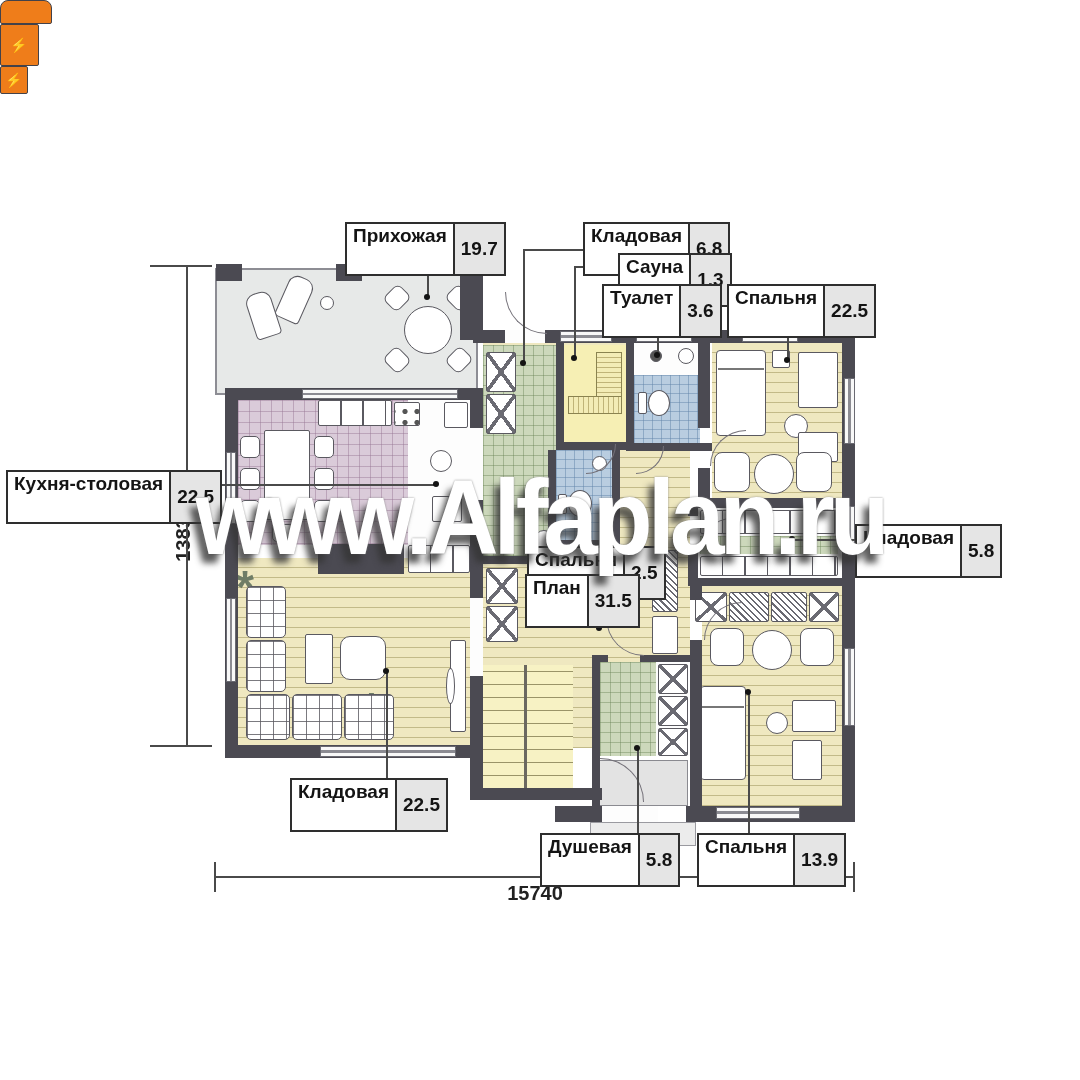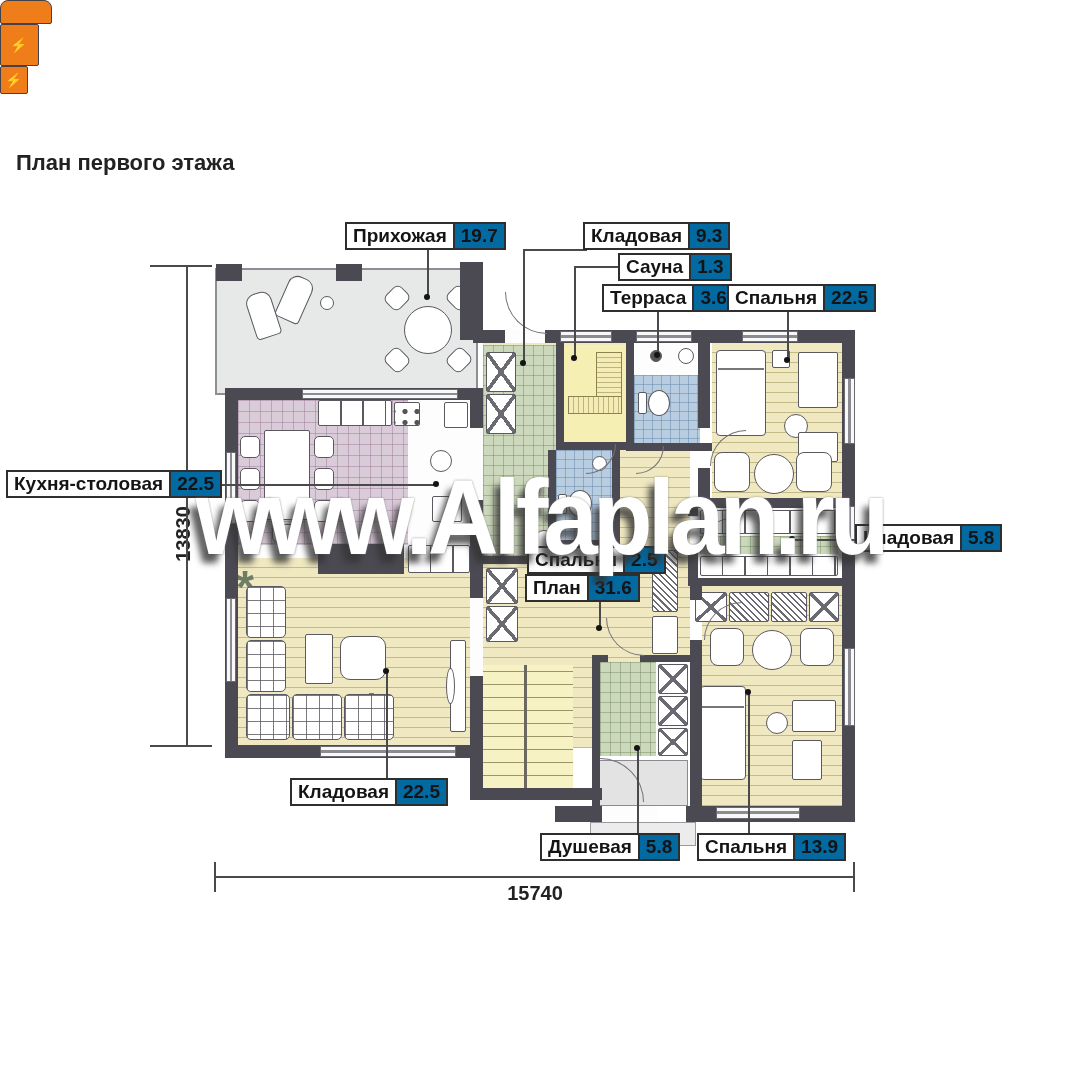--- a/index.html
+++ b/index.html
@@ -38,34 +38,33 @@
   .d-br{border-left:none;border-top:none;border-radius:0 0 100% 0;}
   .win-h{background:linear-gradient(180deg,#f8f8f8 0 34%,#8b8b92 34% 62%,#f8f8f8 62%);border:1px solid #6a6a72;}
   .win-v{background:linear-gradient(90deg,#f8f8f8 0 34%,#8b8b92 34% 62%,#f8f8f8 62%);border:1px solid #6a6a72;}
   .gap{position:absolute;background:#fdfdfd;}
   
   .lead{background:#4a4a4a;z-index:30;}
   .dot{width:6px;height:6px;border-radius:50%;background:#141414;z-index:30;}
   
   .lbl{display:flex;z-index:40;font-weight:bold;font-size:19px;color:#141414;white-space:nowrap;line-height:1.15;}
   .lbl .nm{background:#fff;border:2px solid #2e2e2e;padding:1px 6px;}
-  .lbl .ar{background:#0369a1;border:2px solid #2e2e2e;border-left:none;padding:1px 6px;}
+  .lbl .ar{background:#e5e5e5;border:2px solid #2e2e2e;border-left:none;padding:14px 6px;}
   .txt{color:#222;font-weight:bold;}
   .plant{position:absolute;color:#6f7d66;font-weight:bold;z-index:6;}
   .wm{position:absolute;left:-25px;top:462px;width:1130px;text-align:center;z-index:60;
       font-size:98px;font-weight:bold;color:#ffffff;letter-spacing:-5px;transform:scaleY(1.07);
       text-shadow:-6px 8px 6px rgba(52,52,52,.8),0 0 2px rgba(130,130,130,.95);}
   .z5{z-index:5;} .z6{z-index:6;} .z8{z-index:8;} .z10{z-index:10;} .z12{z-index:12;}
 </style>
 </head>
 <body>
 
 <div class="page">
 
-  <div class="txt" style="left:16px;top:150px;font-size:22px;">План первого этажа</div>
 
   <div class="rm terr z5" style="left:215px;top:268px;width:263px;height:127px;border:2px solid #8d8d94;"></div>
   <div class="rm wood z5" style="left:483px;top:338px;width:207px;height:410px;"></div>
   <div class="rm pink z5" style="left:238px;top:400px;width:170px;height:145px;"></div>
   <div class="rm whitef z5" style="left:408px;top:400px;width:62px;height:145px;"></div>
   <div class="rm wood z5" style="left:238px;top:558px;width:232px;height:187px;"></div>
   <div class="rm green z6" style="left:483px;top:345px;width:73px;height:218px;"></div>
   <div class="rm saunaf z6" style="left:564px;top:345px;width:62px;height:97px;"></div>
   <div class="rm whitef z6" style="left:634px;top:343px;width:66px;height:32px;"></div>
   <div class="rm blue z6" style="left:634px;top:375px;width:66px;height:68px;"></div>
@@ -262,49 +261,49 @@
     <div class="dot" style="left:634px;top:745px;"></div>
   <div class="lead" style="left:748px;top:692px;width:2px;height:143px;"></div>
     <div class="dot" style="left:745px;top:689px;"></div>
 
   <div class="lbl" style="left:345px;top:222px;">
     <span class="nm">Прихожая</span>
       <span class="ar">19.7</span>
     </div>
   <div class="lbl" style="left:583px;top:222px;">
     <span class="nm">Кладовая</span>
-      <span class="ar">9.3</span>
+      <span class="ar">6.8</span>
     </div>
   <div class="lbl" style="left:618px;top:253px;">
     <span class="nm">Сауна</span>
       <span class="ar">1.3</span>
     </div>
   <div class="lbl" style="left:602px;top:284px;">
-    <span class="nm">Терраса</span>
+    <span class="nm">Туалет</span>
       <span class="ar">3.6</span>
     </div>
   <div class="lbl" style="left:727px;top:284px;">
     <span class="nm">Спальня</span>
       <span class="ar">22.5</span>
     </div>
   <div class="lbl" style="left:6px;top:470px;">
     <span class="nm">Кухня-столовая</span>
       <span class="ar">22.5</span>
     </div>
   <div class="lbl" style="left:855px;top:524px;">
     <span class="nm">Кладовая</span>
       <span class="ar">5.8</span>
     </div>
   <div class="lbl" style="left:527px;top:546px;">
     <span class="nm">Спальня</span>
       <span class="ar">2.5</span>
     </div>
   <div class="lbl" style="left:525px;top:574px;">
     <span class="nm">План</span>
-      <span class="ar">31.6</span>
+      <span class="ar">31.5</span>
     </div>
   <div class="lbl" style="left:290px;top:778px;">
     <span class="nm">Кладовая</span>
       <span class="ar">22.5</span>
     </div>
   <div class="lbl" style="left:540px;top:833px;">
     <span class="nm">Душевая</span>
       <span class="ar">5.8</span>
     </div>
   <div class="lbl" style="left:697px;top:833px;">

